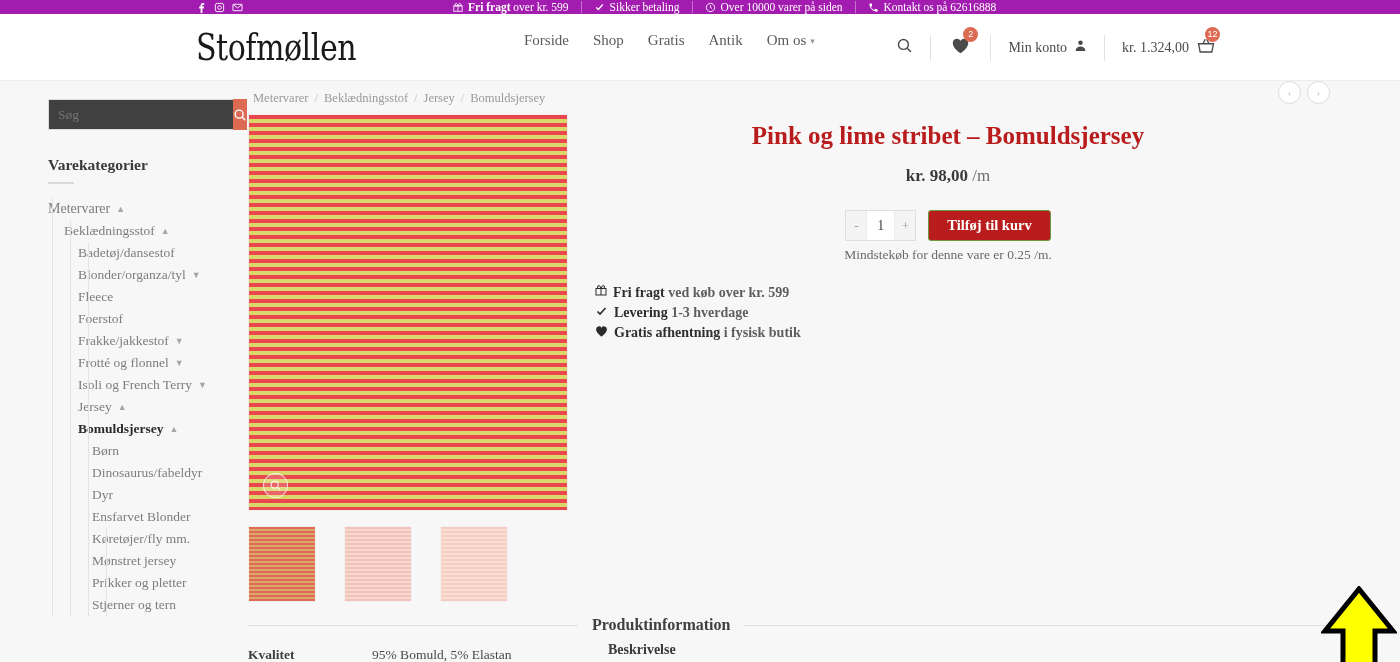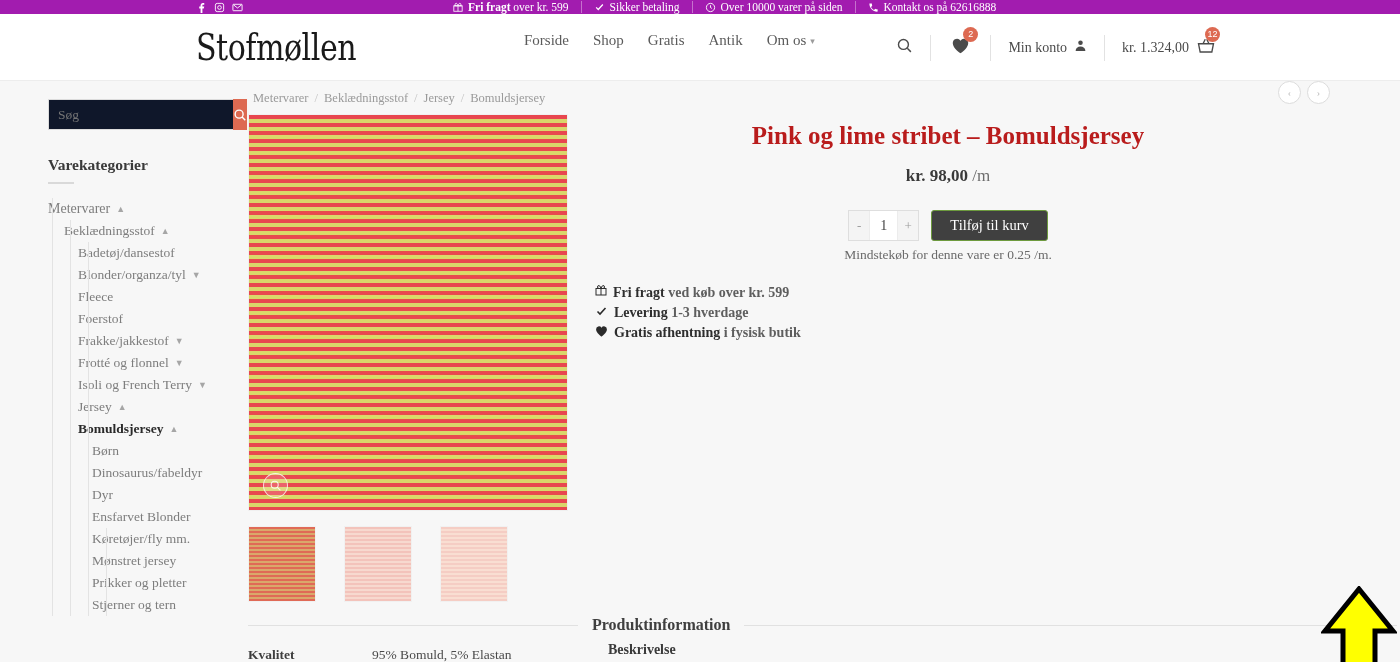--- a/index.html
+++ b/index.html
@@ -129,21 +129,21 @@
   
   .search-wrap {
     display: flex;
     height: 31px;
     margin-bottom: 26px;
   }
   .search-input {
     flex: 1;
     border: 1px solid #dcdcdc;
     border-right: none;
-    background: #0f172a;
+    background: #404040;
     padding: 0 9px;
     font-family: "Liberation Serif", serif;
     font-size: 13.5px;
     color: #8a8a8a;
     outline: none;
   }
   .search-btn {
     width: 31px;
     background: #dd6a52;
     border: none;
@@ -255,25 +255,25 @@
     border: none;
     font-family: "Liberation Serif", serif;
   }
   .qty-val {
     width: 29px; text-align: center; border: none; background: #fff;
     font-family: "Liberation Serif", serif; font-size: 14px; color: #444;
     outline: none;
     border-left: 1px solid #ececec; border-right: 1px solid #ececec;
   }
   .btn-cart {
-    background: #404040;
+    background: #b91c1c;
     border: 1px solid #6d9a3e;
     color: #fff;
     font-family: "Liberation Serif", serif;
-    font-weight: normal;
+    font-weight: bold;
     font-size: 14.5px;
     padding: 0 18px;
     height: 31px;
     border-radius: 3px;
     cursor: pointer;
   }
   .min-note { text-align: center; font-size: 13.5px; color: #6a6a6a; margin-top: 6px; }
 
   .perks { margin-top: 20px; padding-left: 4px; font-size: 14px; color: #4a4a4a; line-height: 20px; }
   .perk { display: flex; align-items: baseline; gap: 6px; }

